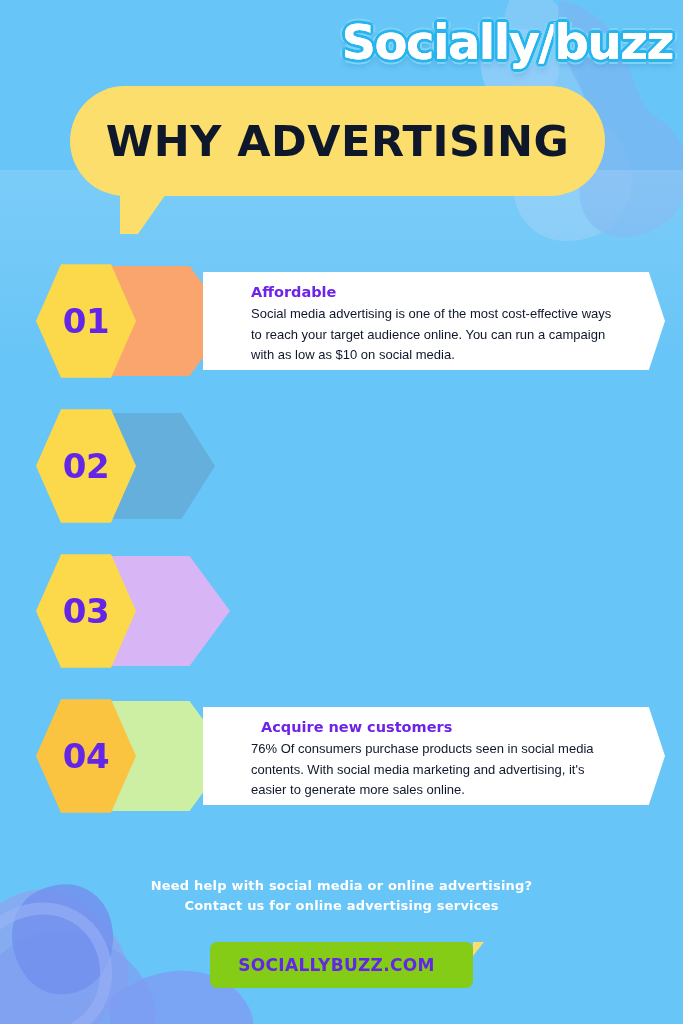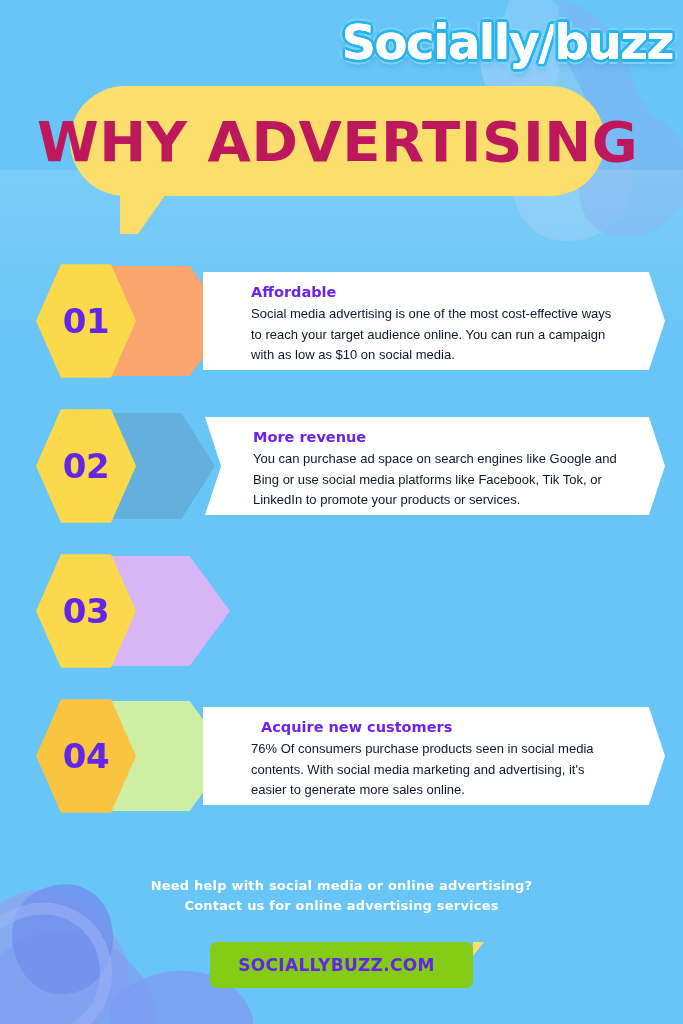--- a/index.html
+++ b/index.html
@@ -71,23 +71,23 @@
     position:absolute; left:50px; bottom:-38px;
     width:0; height:0;
     border-left:18px solid #FBDE6C;
     border-right:28px solid transparent;
     border-top:40px solid #FBDE6C;
     border-bottom:0;
   }
   .title-text {
     font-family:"DejaVu Sans", sans-serif;
     font-weight:bold;
-    font-size:56px;
+    font-size:43px;
     letter-spacing:0.5px;
-    color:#be185d;
+    color:#0f172a;
     white-space:nowrap;
     z-index:2;
   }
 
   
   .items { position:absolute; left:0; top:262px; width:683px; z-index:5; }
   .item { position:relative; height:118px; margin-bottom:27px; }
 
   
   .ghost-arrow {
@@ -227,26 +227,20 @@
         <div class="item-body">Social media advertising is one of the most cost-effective ways to reach your target audience online. You can run a campaign with as low as $10 on social media.</div>
       </div>
     </div>
     <div class="hexagon" id="hex-0" style="background: rgb(252, 217, 75);">
       <span class="hex-num">01</span>
     </div>
   </div>
 
   <div class="item">
     <div class="ghost-arrow"></div>
-    <div class="banner arrow-both">
-      <div class="banner-inner">
-        <div class="item-title">More revenue</div>
-        <div class="item-body">You can purchase ad space on search engines like Google and Bing or use social media platforms like Facebook, Tik Tok, or LinkedIn to promote your products or services.</div>
-      </div>
-    </div>
     <div class="hexagon" id="hex-1" style="background: rgb(252, 217, 75);">
       <span class="hex-num">02</span>
     </div>
   </div>
 
   <div class="item">
     <div class="ghost-arrow"></div>
     <div class="color-arrow" id="arrow-2" style="background: rgb(216, 182, 245);"></div>
     <div class="hexagon" id="hex-2" style="background: rgb(252, 217, 75);">
       <span class="hex-num">03</span>

